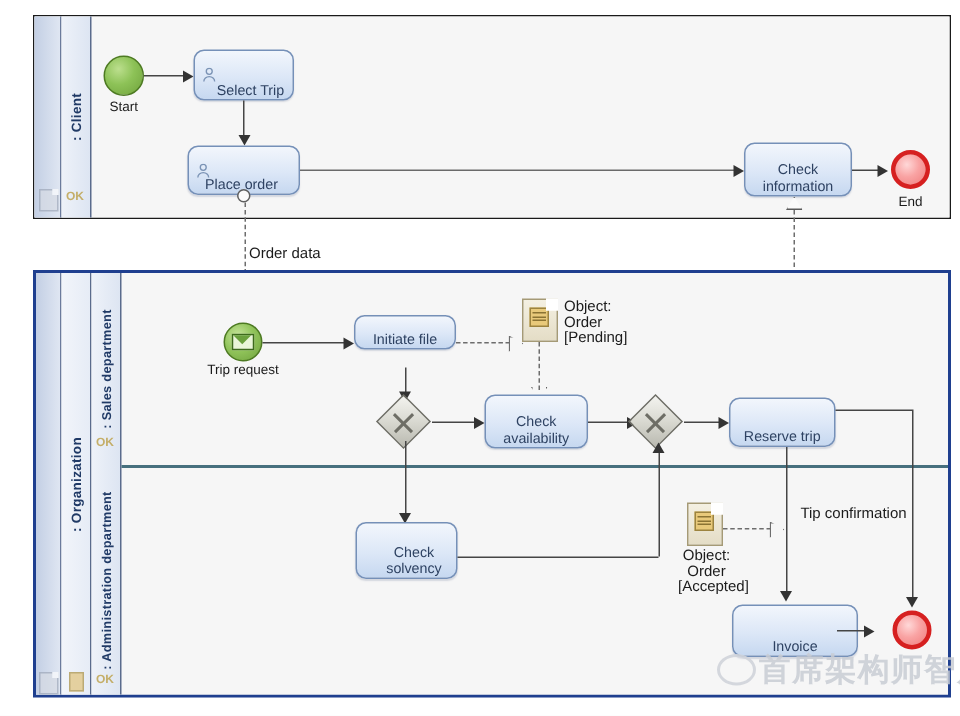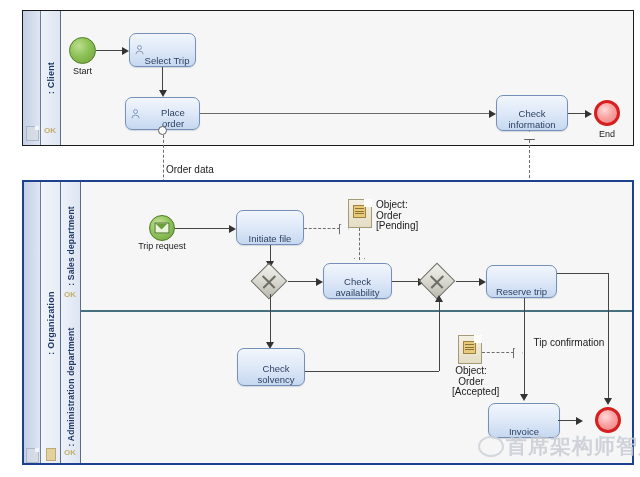--- a/index.html
+++ b/index.html
@@ -143,21 +143,21 @@
     <svg class="usericon" viewBox="0 0 10 11">
       <circle cx="5" cy="2.8" r="2.2" fill="none" stroke="#7b93b5" stroke-width="1"></circle>
       <path d="M1 10.3 a4 3.6 0 0 1 8 0" fill="none" stroke="#7b93b5" stroke-width="1"></path>
     </svg>
     <span class="lbl">Select Trip</span>
   </div>
 
   <div class="fl v" style="left:162px;top:67px;height:26px;"></div>
   <div class="arrowS ar-d" style="left:158.5px;top:90px;"></div>
 
-  <div class="task" style="left:125px;top:97px;width:75px;height:33px;padding-left:24px;">
+  <div class="task" style="left:125px;top:97px;width:75px;height:33px;padding-left:0;">
     <svg class="usericon" viewBox="0 0 10 11">
       <circle cx="5" cy="2.8" r="2.2" fill="none" stroke="#7b93b5" stroke-width="1"></circle>
       <path d="M1 10.3 a4 3.6 0 0 1 8 0" fill="none" stroke="#7b93b5" stroke-width="1"></path>
     </svg>
     <span class="lbl">Place order</span>
   </div>
 
   <div class="fl h thick" style="left:200px;top:113px;width:292px;"></div>
   <div class="arrowS ar-r" style="left:489px;top:109.5px;"></div>
 
@@ -206,21 +206,21 @@
   <div class="tiny-ok" style="left:64px;top:448px;">OK</div>
 
   <div class="ev msgstart" style="left:149px;top:215px;width:26px;height:26px;">
     <div class="env"></div>
   </div>
   <div class="ev-label" style="left:124px;top:241px;width:76px;">Trip request</div>
 
   <div class="fl h" style="left:175px;top:228px;width:56px;"></div>
   <div class="arrowS ar-r" style="left:229px;top:224.5px;"></div>
 
-  <div class="task" style="left:236px;top:210px;width:68px;height:35px;">
+  <div class="task" style="left:236px;top:210px;width:68px;height:23px;">
     <span class="lbl">Initiate file</span>
   </div>
 
   <div class="dfl h" style="left:304px;top:228px;width:36px;"></div>
   <div class="ar-open-r" style="position:absolute;left:339px;top:223.5px;"></div>
 
   <div class="dobj" style="left:348px;top:199px;">
     <div class="lines">
       <i style="top:2px"></i>
         <i style="top:4.5px"></i>
@@ -291,21 +291,21 @@
   </div>
 
   <div class="dfl h" style="left:482px;top:352px;width:32px;"></div>
   <div class="ar-open-r" style="position:absolute;left:513px;top:347.5px;"></div>
 
   <div class="flow-label" style="left:529px;top:337px;width:80px;text-align:center;line-height:12px;">Tip confirmation</div>
 
   <div class="fl v" style="left:523.5px;top:298px;height:99px;"></div>
   <div class="arrowS ar-d" style="left:520px;top:394px;"></div>
 
-  <div class="task" style="left:488px;top:403px;width:72px;height:35px;">
+  <div class="task" style="left:488px;top:403px;width:84px;height:35px;">
     <span class="lbl">Invoice</span>
   </div>
 
   <div class="fl h" style="left:558px;top:420px;width:21px;"></div>
   <div class="arrowS ar-r" style="left:576px;top:416.5px;"></div>
 
   <div class="fl h" style="left:557px;top:273px;width:51px;"></div>
   <div class="fl v" style="left:607.5px;top:273px;height:128px;"></div>
   <div class="arrowS ar-d" style="left:604px;top:398px;"></div>
 

